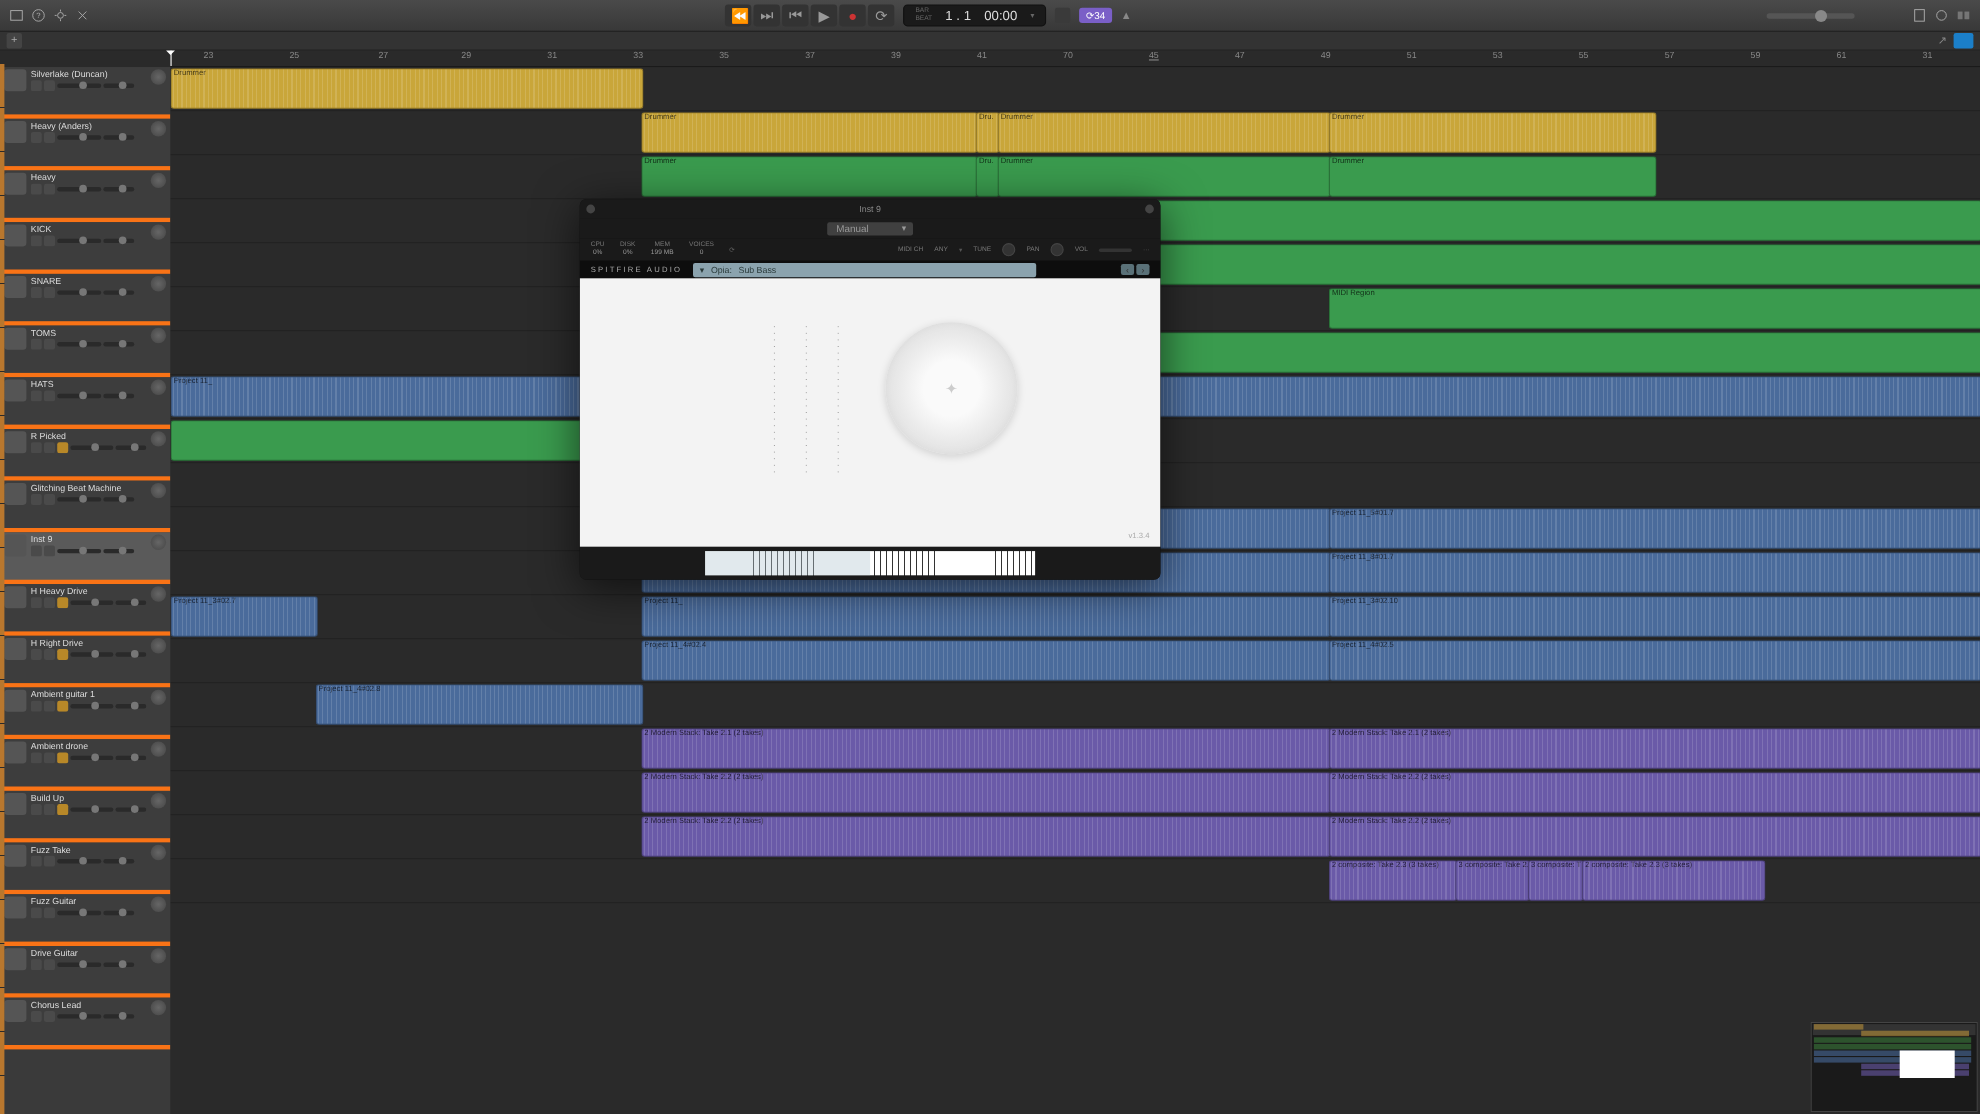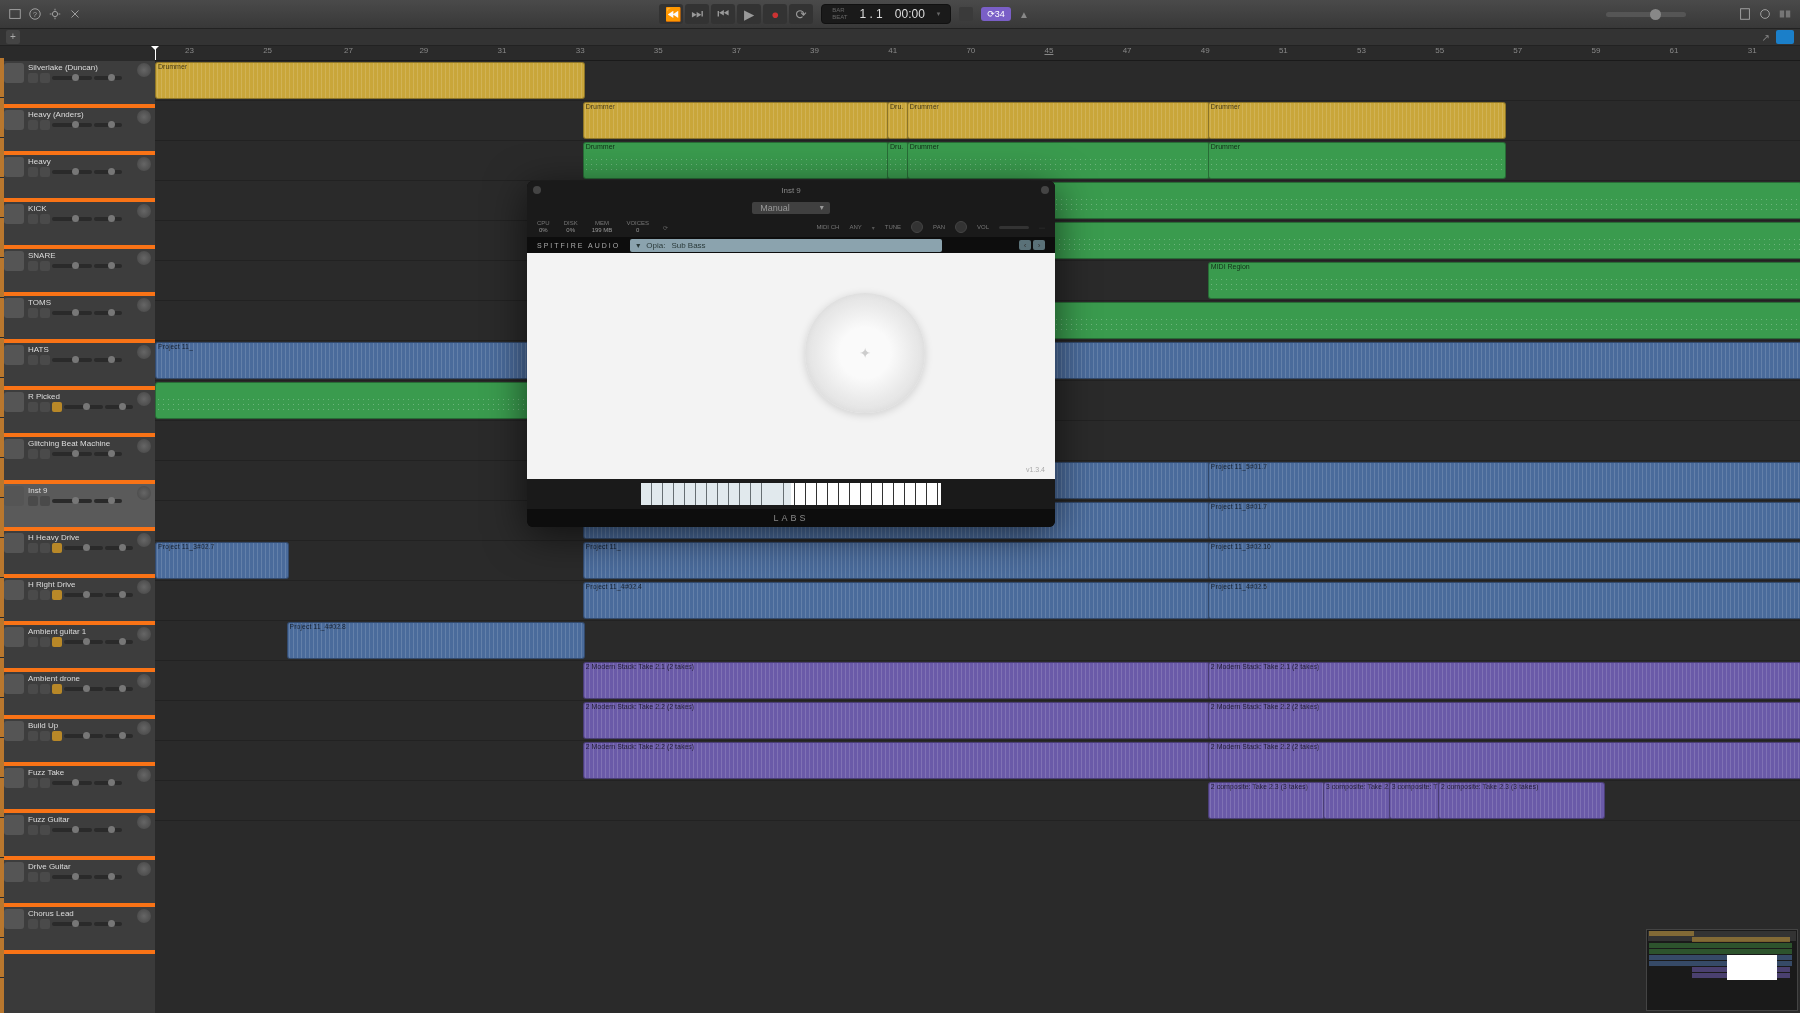--- a/index.html
+++ b/index.html
@@ -698,21 +698,20 @@
         </div>
     </div>
     <div class="bigknob"></div>
     <span class="pver">v1.3.4</span>
   </div>
   <div class="kbd">
     <div class="keys">
         <div class="active"></div>
       </div>
   </div>
-  <div class="labsfoot">LABS</div>
 </div>
 
 <div class="minimap">
   <div class="mmtop"></div>
   <div class="mmrow" style="background:#b89038;width:30%"></div>
   <div class="mmrow" style="background:#b89038;margin-left:30%;width:65%"></div>
   <div class="mmrow" style="width:95%"></div>
   <div class="mmrow" style="width:95%"></div>
   <div class="mmrow" style="background:#4a6b9b;width:95%"></div>
   <div class="mmrow" style="background:#4a6b9b;width:95%"></div>

